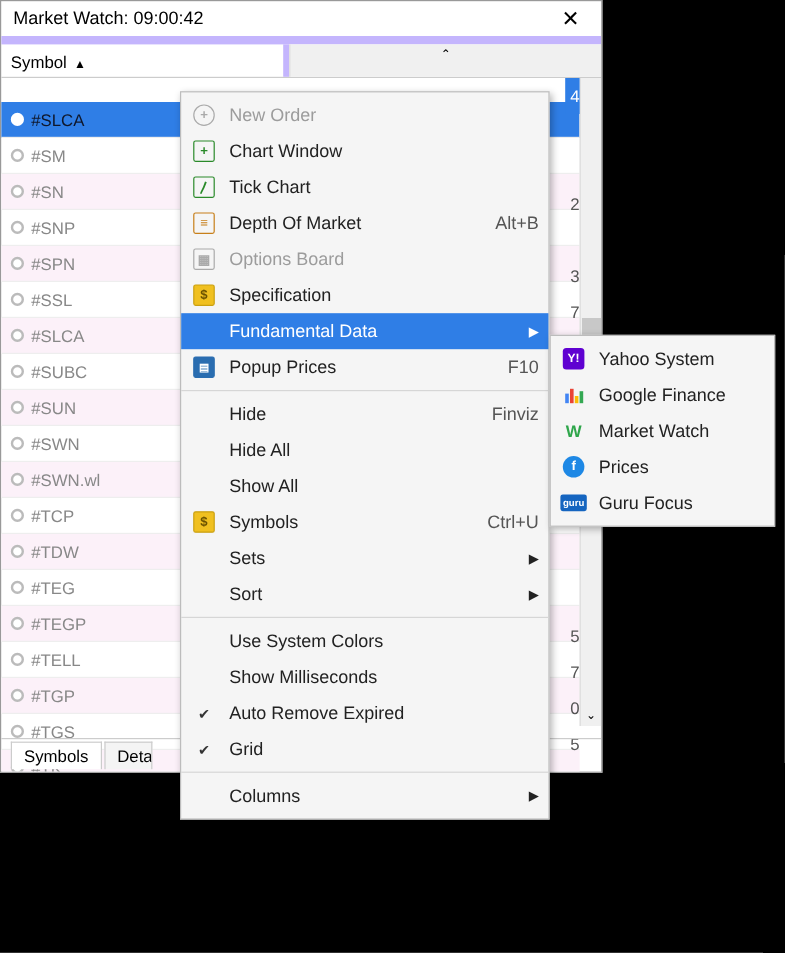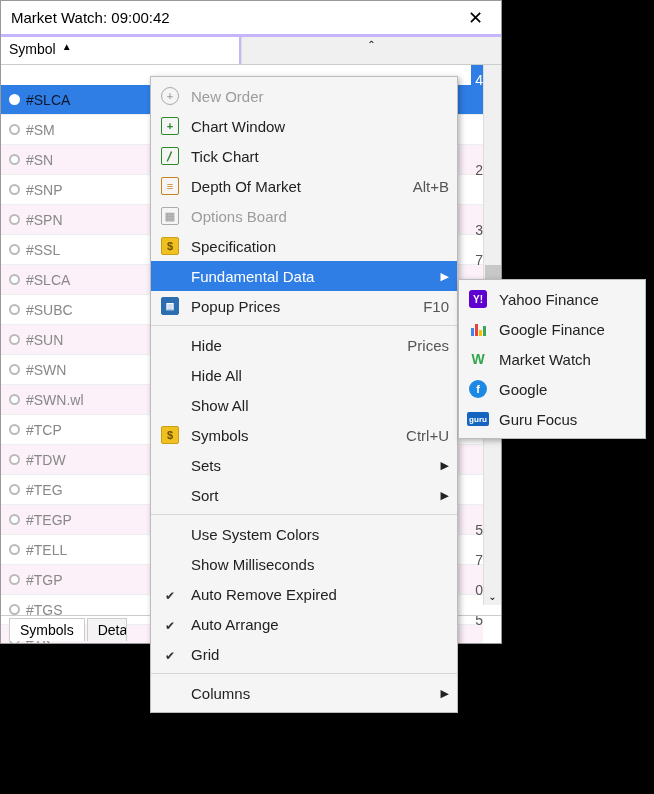--- a/index.html
+++ b/index.html
@@ -4,28 +4,28 @@
 <style>
   * { box-sizing: border-box; font-family: "Segoe UI", Arial, sans-serif; }
   body { margin:0; width:654px; height:794px; background:#000; position:relative; }
 
   .window {
     width:502px; height:644px; background:#fff; border:1px solid #999;
     position:absolute; left:0; top:0; overflow:hidden;
   }
   .titlebar {
     height:36px; display:flex; align-items:center; justify-content:space-between;
-    padding:0 10px; border-bottom:3px solid #c4b5fd; font-size:15px;
+    padding:0 10px; border-bottom:7px solid #c4b5fd; font-size:15px;
   }
   .titlebar .close { font-size:18px; cursor:pointer; padding:4px 8px; }
   .headerrow {
     height:28px; display:flex; border-bottom:1px solid #ccc;
     font-size:14px; color:#000;
   }
-  .headerrow .cell { border-right:2px solid #c4b5fd; padding:4px 8px; display:flex; align-items:flex-start; }
+  .headerrow .cell { border-right:5px solid #c4b5fd; padding:4px 8px; display:flex; align-items:flex-end; }
   .headerrow .symcol { width:240px; }
   .headerrow .bidcol { width:100px; justify-content:flex-end; }
   .headerrow .askcol { width:108px; justify-content:flex-end; }
   .headerrow .scrollup {
     flex:1; height:100%; display:flex; align-items:flex-start; justify-content:center;
     background:#f0f0f0; border-left:1px solid #ddd; padding-top:2px; cursor:pointer;
   }
 
   .rows-wrap { position:relative; height:540px; }
   .scrolltrack {
@@ -273,21 +273,21 @@
     <span class="iconbox">
         <span class="ic-square" style="background:#2a6db0;border-color:#2a6db0;color:#fff;font-size:9px;">▤</span>
       </span>
     <span class="label">Popup Prices</span>
     <span class="shortcut">F10</span>
   </div>
   <div class="sep"></div>
   <div class="item">
     <span class="iconbox"></span>
     <span class="label">Hide</span>
-    <span class="shortcut">Prices</span>
+    <span class="shortcut">Finviz</span>
   </div>
   <div class="item">
     <span class="iconbox"></span>
       <span class="label">Hide All</span>
   </div>
   <div class="item">
     <span class="iconbox"></span>
       <span class="label">Show All</span>
   </div>
   <div class="item">
@@ -319,42 +319,36 @@
   <div class="item">
     <span class="iconbox">
         <span class="check"></span>
       </span>
     <span class="label">Auto Remove Expired</span>
   </div>
   <div class="item">
     <span class="iconbox">
         <span class="check"></span>
       </span>
-    <span class="label">Auto Arrange</span>
-  </div>
-  <div class="item">
-    <span class="iconbox">
-        <span class="check"></span>
-      </span>
     <span class="label">Grid</span>
   </div>
   <div class="sep"></div>
   <div class="item">
     <span class="iconbox"></span>
       <span class="label">Columns</span>
     <span class="subarrow">▶</span>
   </div>
 </div>
 
 <div class="submenu">
   <div class="item">
     <span class="iconbox">
         <span class="ic-yh">Y!</span>
       </span>
-    <span>Yahoo Finance</span>
+    <span>Yahoo System</span>
   </div>
   <div class="item">
     <span class="iconbox">
         <span class="ic-gf">
           <span style="background:#4285F4;height:8px;"></span>
           <span style="background:#EA4335;height:12px;"></span>
           <span style="background:#FBBC05;height:6px;"></span>
           <span style="background:#34A853;height:10px;"></span>
         </span>
       </span>
@@ -363,21 +357,21 @@
   <div class="item">
     <span class="iconbox">
         <span class="ic-mw">W</span>
       </span>
     <span>Market Watch</span>
   </div>
   <div class="item">
     <span class="iconbox">
         <span class="ic-fv">f</span>
       </span>
-    <span>Google</span>
+    <span>Prices</span>
   </div>
   <div class="item">
     <span class="iconbox">
         <span class="ic-guru">guru</span>
       </span>
     <span>Guru Focus</span>
   </div>
 </div>
 
 </body></html>

